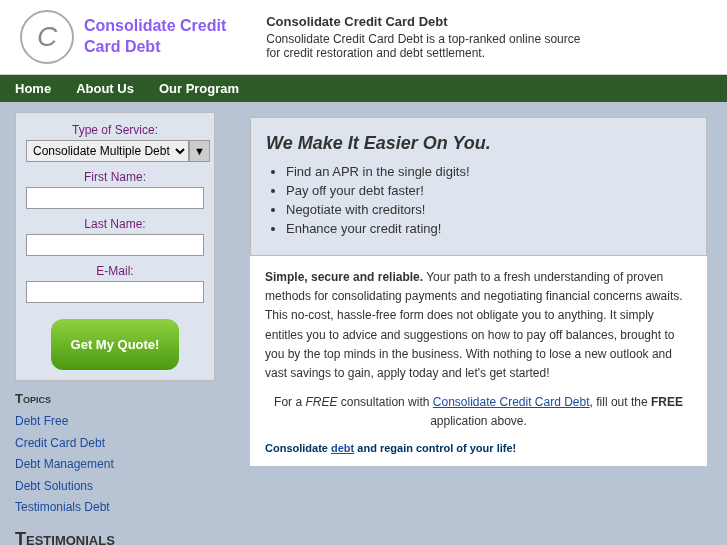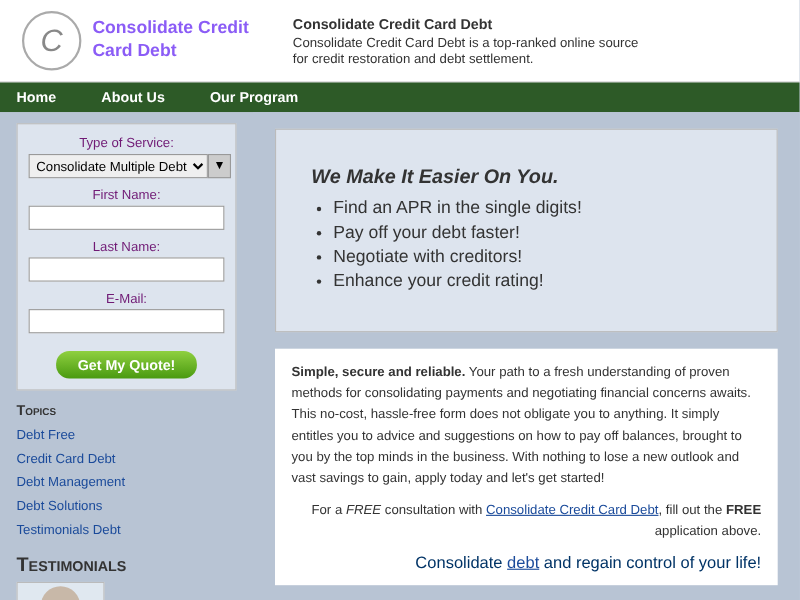--- a/index.html
+++ b/index.html
@@ -8,59 +8,59 @@
     
     #header { background: #fff; display: flex; align-items: center; padding: 10px 20px; border-bottom: 1px solid #ccc; }
     #logo-area { display: flex; align-items: center; margin-right: 40px; }
     #logo-circle { width: 54px; height: 54px; border-radius: 50%; border: 2px solid #aaa; display: flex; align-items: center; justify-content: center; margin-right: 10px; flex-shrink: 0; }
     #logo-circle span { font-size: 28px; color: #888; font-style: italic; }
     #logo-text { font-size: 16px; font-weight: bold; color: #8b5cf6; line-height: 1.3; }
     #header-desc { font-size: 12px; color: #333; max-width: 320px; }
     #header-desc strong { font-size: 13px; font-weight: bold; display: block; margin-bottom: 3px; }
 
     
-    #nav { background: #2d5a27; padding: 6px 15px; display: flex; gap: 41px; }
+    #nav { background: #2d5a27; padding: 6px 15px; display: flex; gap: 25px; }
     #nav a { color: #fff; text-decoration: none; font-size: 13px; font-weight: bold; }
 
     
     #main { display: flex; background: #b8c4d4; }
 
     
     #left-panel { width: 230px; padding: 10px 15px; flex-shrink: 0; }
 
     #form-section { background: #dde4ee; border: 1px solid #bbb; padding: 10px; margin-bottom: 10px; }
     #form-section label { display: block; text-align: center; font-size: 12px; color: #701a75; margin-bottom: 3px; }
     #service-select-wrap { display: flex; margin-bottom: 8px; }
     #service-select-wrap select { flex: 1; font-size: 12px; padding: 2px; border: 1px solid #999; }
     #service-select-wrap button { background: #ccc; border: 1px solid #999; font-size: 11px; cursor: pointer; padding: 0 4px; }
     .form-input { width: 100%; border: 1px solid #999; padding: 3px; font-size: 12px; margin-bottom: 8px; background: #fff; height: 22px; }
-    #get-quote-btn { display: block; margin: 8px auto 0; background: linear-gradient(to bottom, #8fd040, #4a9a10); color: #fff; font-weight: bold; font-size: 13px; border: none; border-radius: 12px; padding: 5px 20px; cursor: pointer; }
+    #get-quote-btn { display: block; margin: 8px auto 0; background: linear-gradient(to bottom, #8fd040, #4a9a10); color: #fff; font-weight: bold; font-size: 13px; border: none; border-radius: 12px; padding: 18px 20px; cursor: pointer; }
 
     
     #topics-section { margin-bottom: 10px; }
     #topics-section h3 { font-size: 13px; color: #333; font-variant: small-caps; margin-bottom: 5px; }
     #topics-section a { display: block; color: #1a4a9a; text-decoration: none; font-size: 12px; line-height: 1.8; }
 
     #testimonials-section h3 { font-size: 18px; color: #333; font-variant: small-caps; margin-bottom: 5px; }
     #testimonial-img { width: 80px; height: 80px; background: #e0e8f0; border: 1px solid #bbb; display: flex; align-items: center; justify-content: center; overflow: hidden; }
 
     
     #right-panel { flex: 1; padding: 15px 20px; background: #b8c4d4; }
 
-    #promo-box { background: #dde4ee; border: 1px solid #bbb; padding: 32px; margin-bottom: 15px; }
+    #promo-box { background: #dde4ee; border: 1px solid #bbb; padding: 15px; }
     #promo-box h2 { font-size: 18px; color: #333; margin-bottom: 10px; font-style: italic; }
     #promo-box ul { list-style: disc; padding-left: 20px; }
-    #promo-box ul li { font-size: 16px; color: #333; margin-bottom: 4px; }
+    #promo-box ul li { font-size: 13px; color: #333; margin-bottom: 4px; }
 
     #content-area { background: #fff; padding: 12px 15px; }
     #content-area h2 { font-size: 16px; color: #003366; font-weight: bold; margin-bottom: 10px; }
     #content-area p { font-size: 12px; color: #333; line-height: 1.6; margin-bottom: 10px; }
     #content-area a { color: #1a4a9a; }
-    #content-area .center-p { text-align: right; }
-    #content-area h3 { font-size: 15px; color: #003366; font-weight: normal; margin-top: 8px; text-align: right; }
+    #content-area .center-p { text-align: center; }
+    #content-area h3 { font-size: 11px; color: #003366; font-weight: bold; margin-top: 8px; }
   </style>
 </head>
 <body>
 
 <div id="header">
   <div id="logo-area">
     <div id="logo-circle">
       <span>C</span>
     </div>
     <div id="logo-text">

